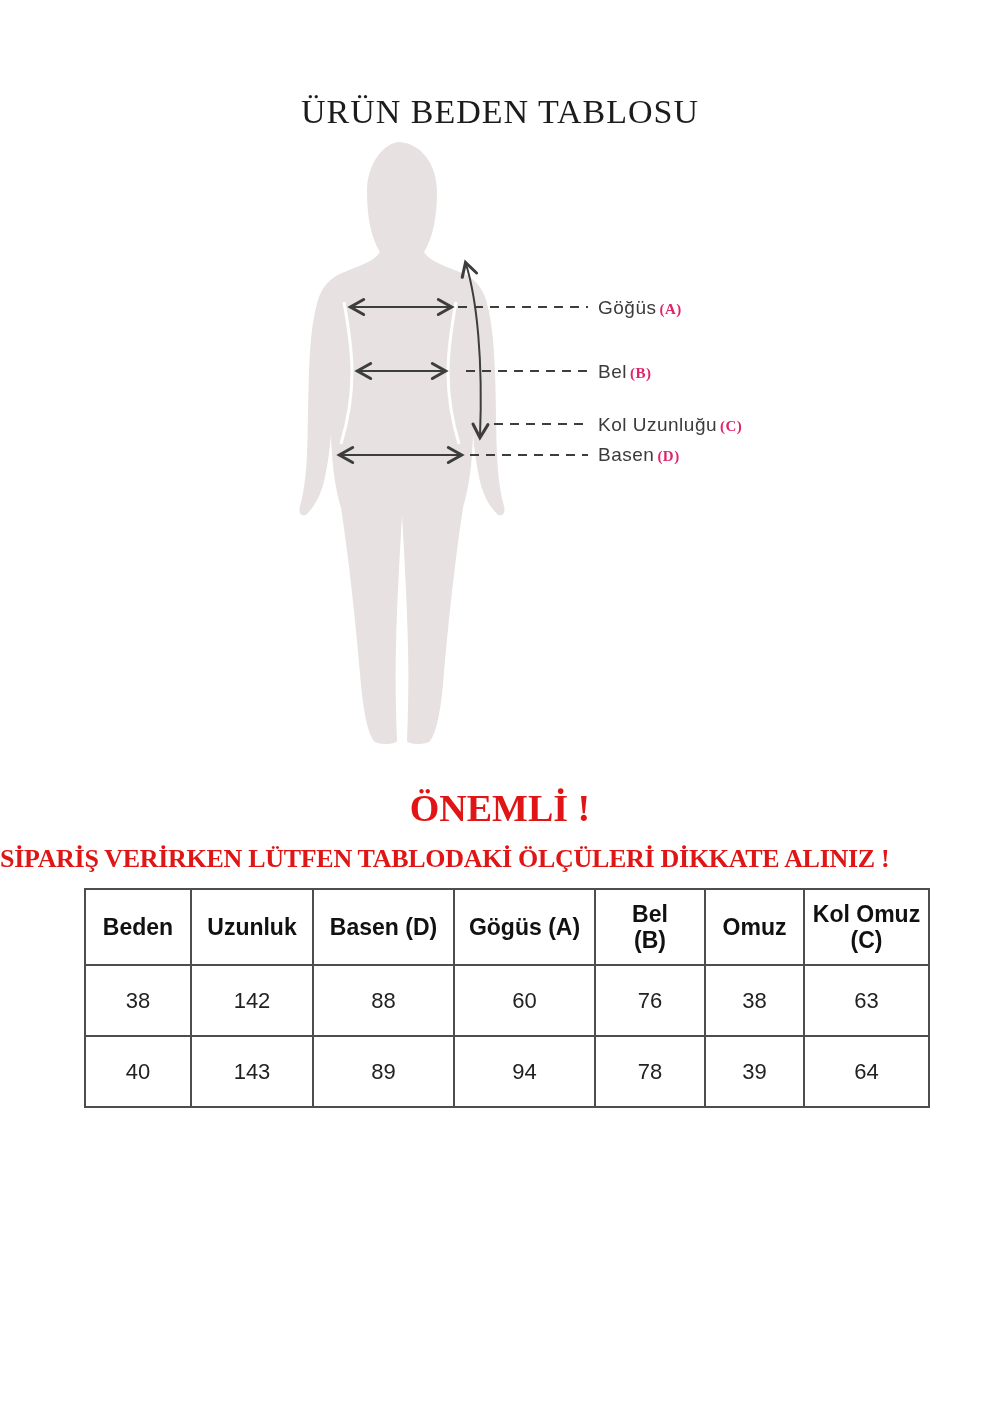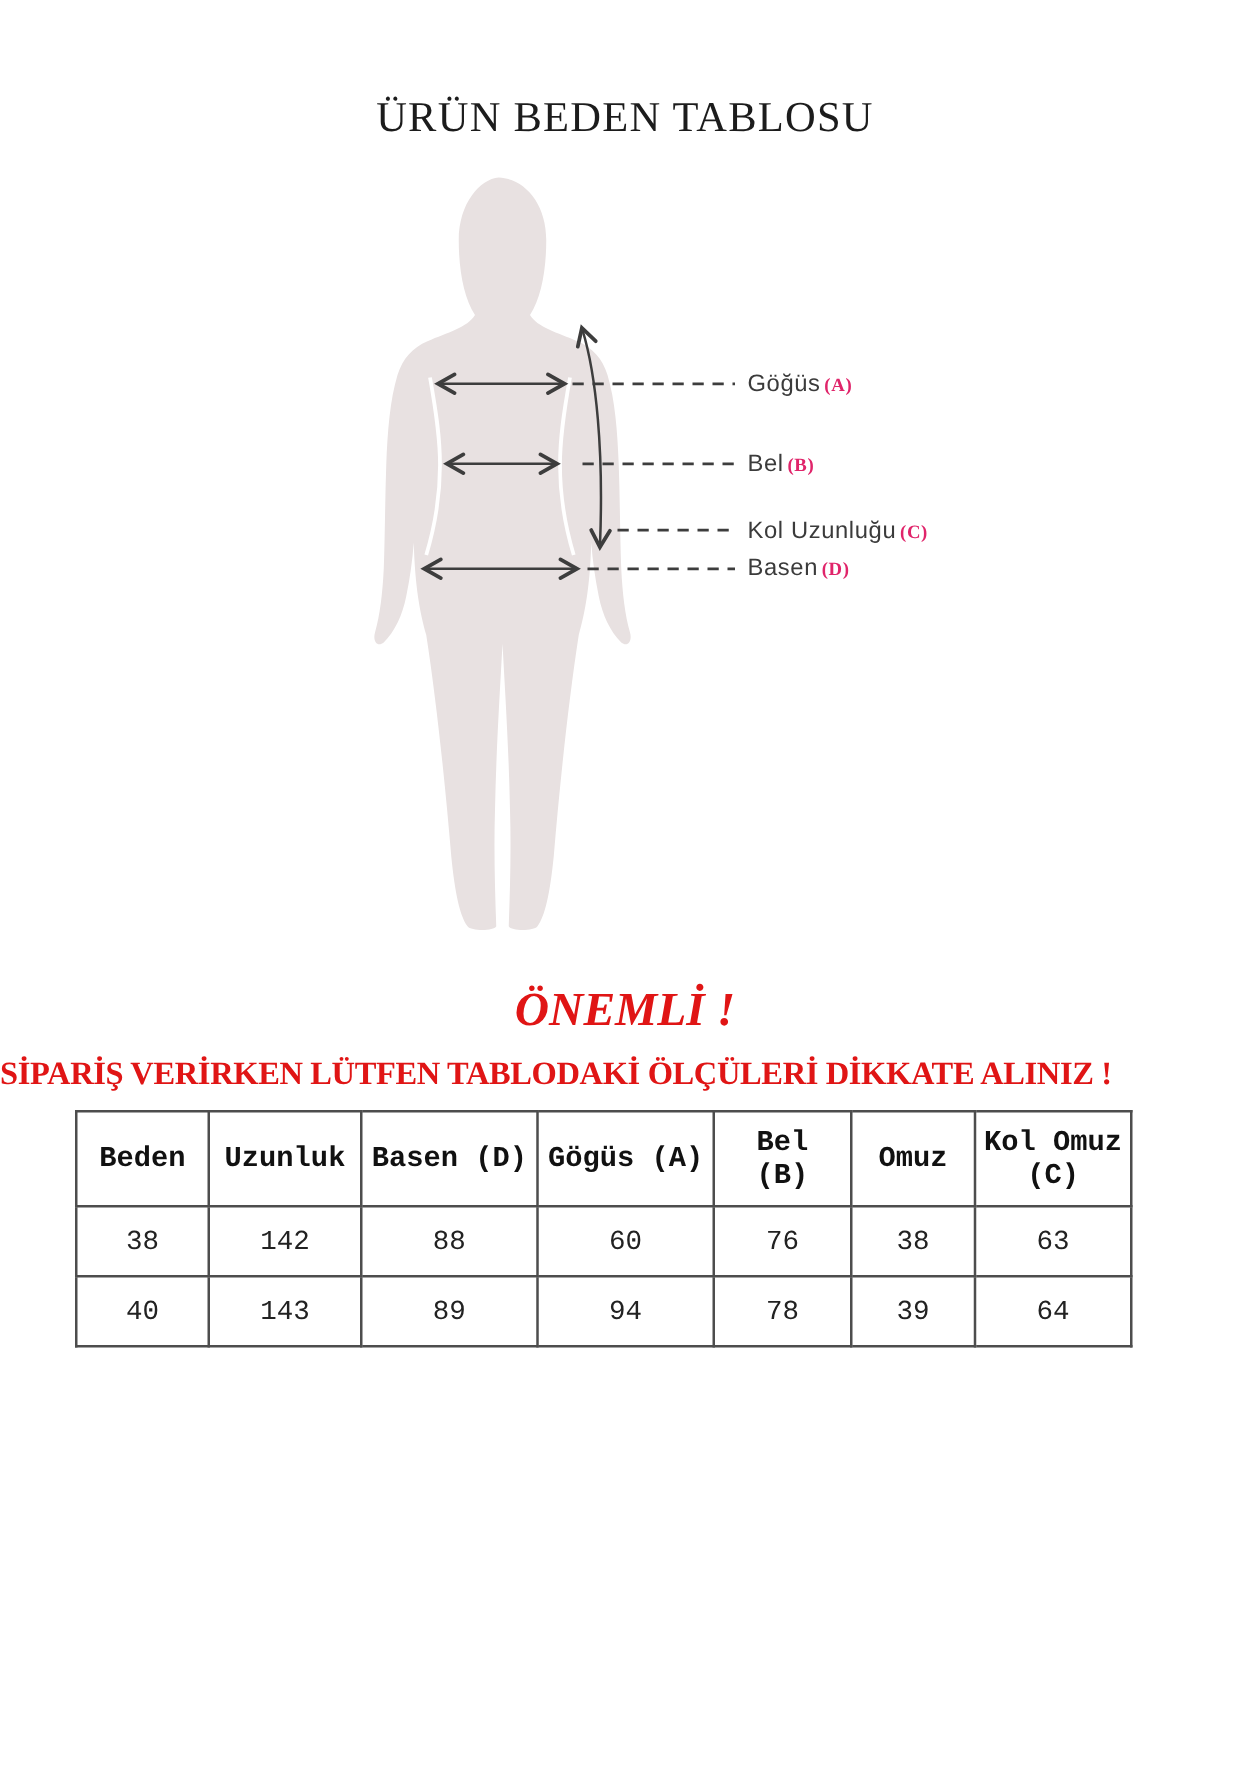--- a/index.html
+++ b/index.html
@@ -7,21 +7,21 @@
   .page {
     position: relative;
     width: 1000px;
     height: 1414px;
     background: #ffffff;
     font-family: "Liberation Sans", sans-serif;
     overflow: hidden;
   }
   .page-title {
     position: absolute;
-    top: 76px;
+    top: 93px;
     left: 0;
     width: 1000px;
     text-align: center;
     font-family: "Liberation Serif", serif;
     font-size: 34px;
     font-weight: 400;
     letter-spacing: 1px;
     color: #1c1c1c;
   }
   .diagram-svg {
@@ -55,61 +55,60 @@
   .important-heading {
     position: absolute;
     top: 786px;
     left: 0;
     width: 1000px;
     text-align: center;
     font-family: "Liberation Serif", serif;
     font-weight: 700;
     font-size: 38px;
     color: #e01515;
-    font-style: italic;
   }
   .warning-text {
     position: absolute;
     top: 844px;
     left: 0;
     width: 1000px;
     text-align: left;
     font-family: "Liberation Serif", serif;
     font-weight: 700;
     font-size: 26px;
     letter-spacing: -0.3px;
     color: #e01515;
     white-space: nowrap;
   }
   .size-table {
     position: absolute;
     top: 888px;
-    left: 60px;
+    left: 84px;
     width: 844px;
     border-collapse: collapse;
     table-layout: fixed;
-    font-family: Liberation Mono, monospace;
+    font-family: Liberation Sans, sans-serif;
   }
   .size-table th, .size-table td {
     border: 2px solid #4d4d4d;
     text-align: center;
     vertical-align: middle;
     background: #ffffff;
   }
   .size-table { border: 2px solid #333333; }
   .size-table th {
     height: 76px;
     font-size: 23px;
     font-weight: 700;
     color: #111111;
     white-space: pre-line;
     line-height: 1.15;
   }
   .size-table td {
-    height: 56px;
+    height: 71px;
     font-size: 22px;
     font-weight: 400;
     color: #222222;
   }
 </style>
 </head>
 <body>
 
 <div class="page">
 

